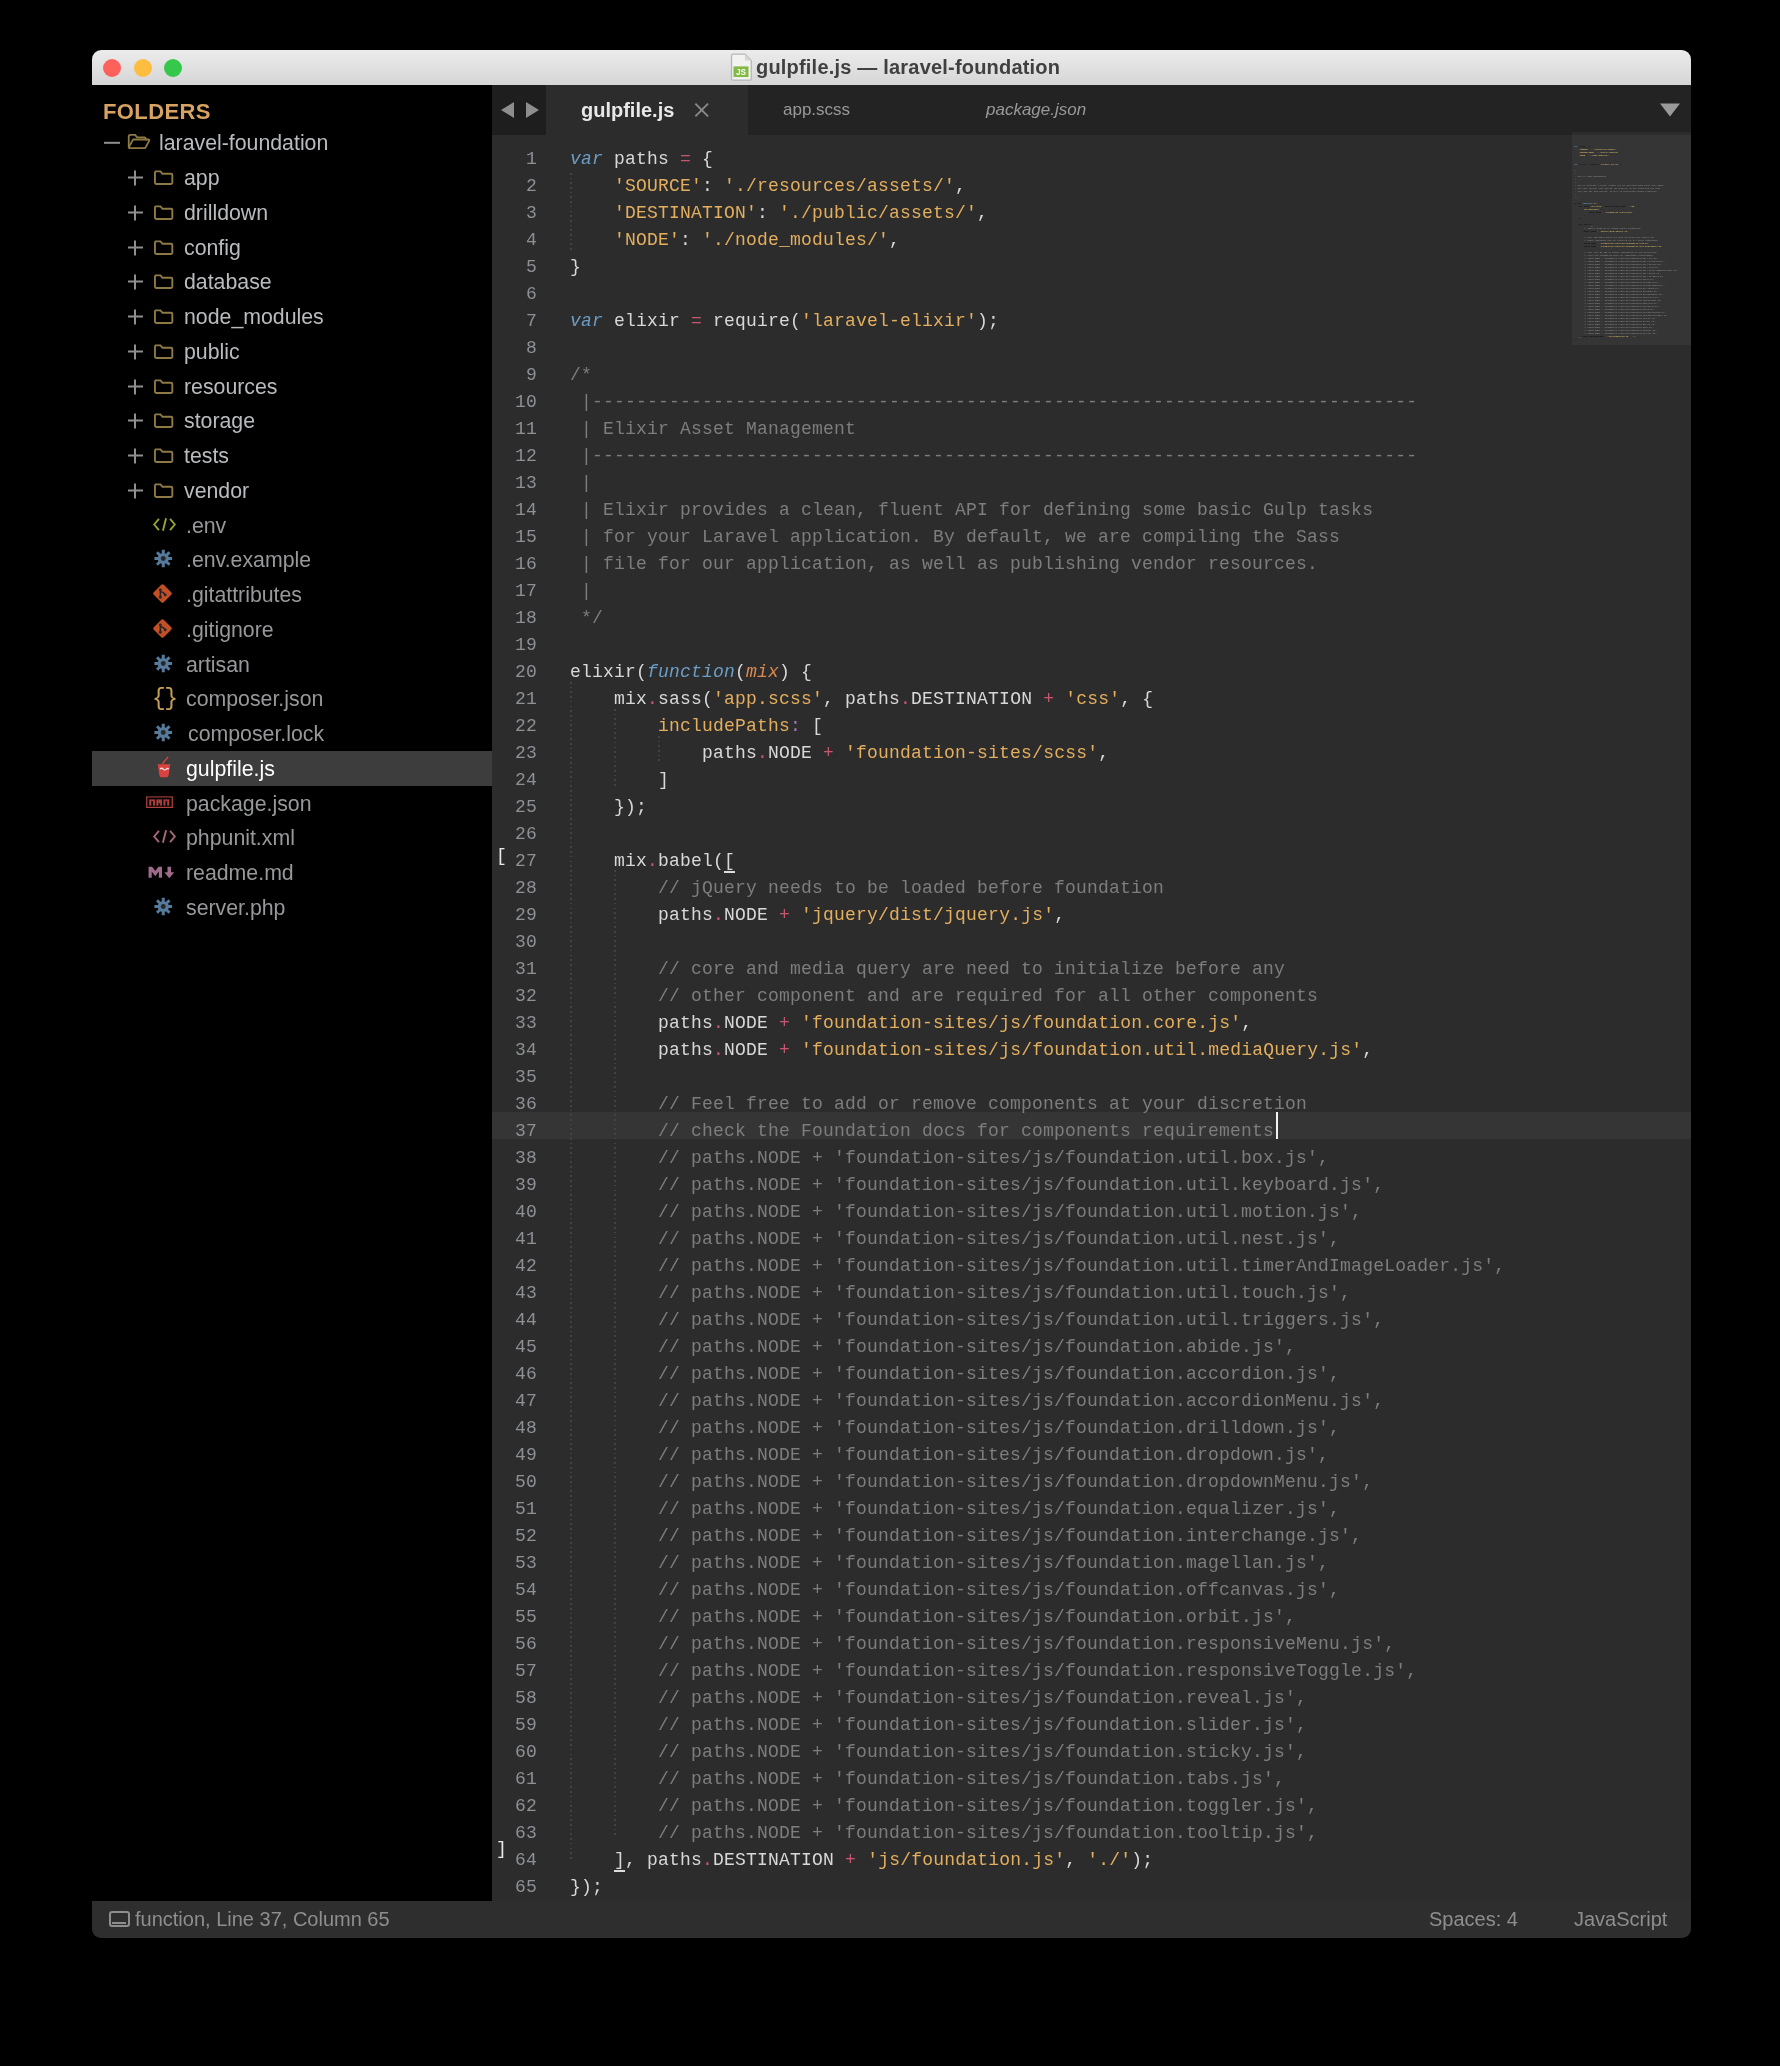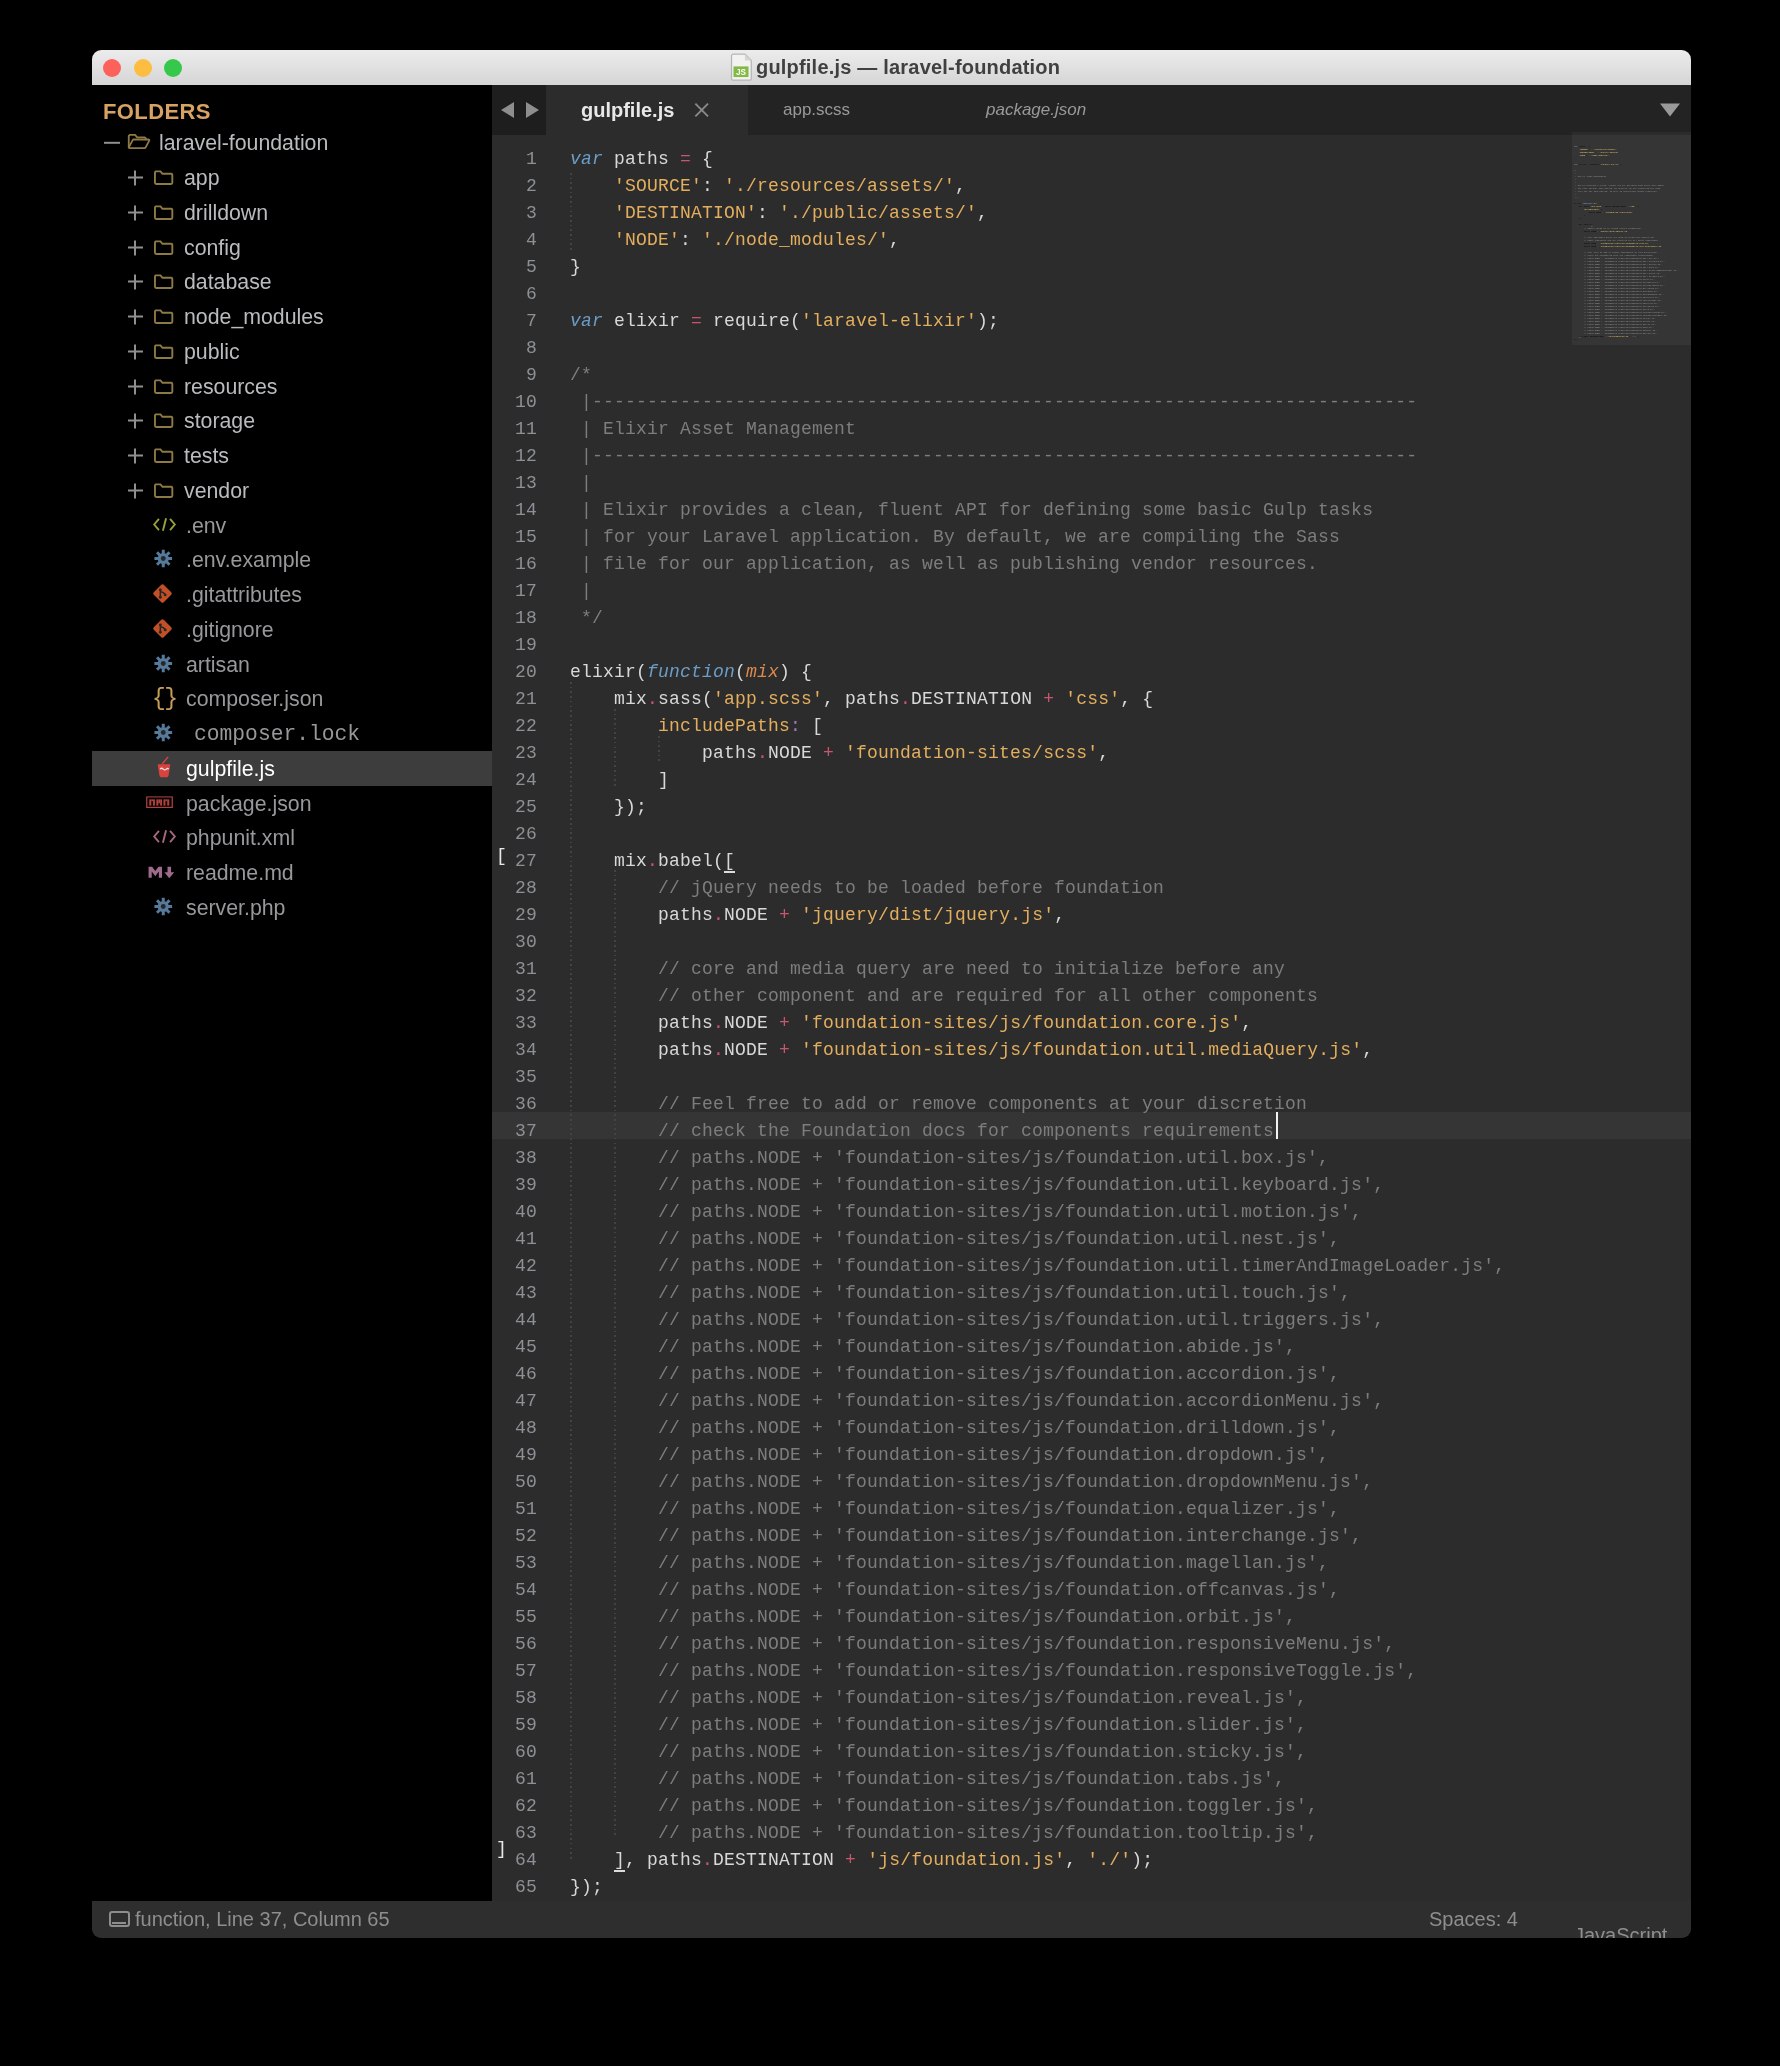--- a/index.html
+++ b/index.html
@@ -234,21 +234,21 @@
                 <line x1="1.8" y1="13" x2="7" y2="13"></line>
                 <line x1="19" y1="13" x2="24.2" y2="13"></line>
                 <line x1="5.1" y1="5.1" x2="8.8" y2="8.8"></line>
                 <line x1="17.2" y1="17.2" x2="20.9" y2="20.9"></line>
                 <line x1="20.9" y1="5.1" x2="17.2" y2="8.8"></line>
                 <line x1="8.8" y1="17.2" x2="5.1" y2="20.9"></line>
               </g>
             </g>
             <circle cx="13" cy="13" r="3.1" fill="#272727"></circle>
           </svg></span>
-        <span class="rowtx" style="left:102px;font-family:Liberation Mono, monospace;">composer.lock</span>
+        <span class="rowtx" style="left:96px;">composer.lock</span>
       </div>
 <div class="row file sel" style="top:666px;">
         <span class="icon" style="left:60px;"><svg width="24" height="27" viewBox="0 0 30 34">
             <g fill="#d8433f">
               <path d="M12 12 l7.5-9 1.4 1 -7 8.5 z"></path>
               <path d="M7 13 h16 l-2.3 14.5 a2 2 0 0 1 -2 1.7 h-7.4 a2 2 0 0 1 -2 -1.7 z"></path>
             </g>
             <path d="M10 19 q2-2 4 0 q2 2 4 0 q1.5-1.5 3 0" stroke="#f4e6e2" stroke-width="1.6" fill="none"></path>
           </svg></span>
         <span class="rowtx" style="left:94px;">gulpfile.js</span>
@@ -533,15 +533,15 @@
 <span class="c">        // paths.NODE + 'foundation-sites/js/foundation.tabs.js',</span>
 <span class="c">        // paths.NODE + 'foundation-sites/js/foundation.toggler.js',</span>
 <span class="c">        // paths.NODE + 'foundation-sites/js/foundation.tooltip.js',</span>
     <span class="bu">]</span>, paths<span class="o">.</span>DESTINATION <span class="o">+</span> <span class="s">'js/foundation.js'</span>, <span class="s">'./'</span>);
 });</pre>
   </div>
   <div id="statusbar">
     <span id="sbicon"></span>
     <span style="position:absolute;left:43px;top:7.1px;">function, Line 37, Column 65</span>
     <span style="position:absolute;left:1337px;top:7.1px;">Spaces: 4</span>
-    <span style="position:absolute;left:1482px;top:23px;text-decoration:underline;">JavaScript</span>
+    <span style="position:absolute;left:1482px;top:7px;">JavaScript</span>
   </div>
 </div>
 
 </body></html>

